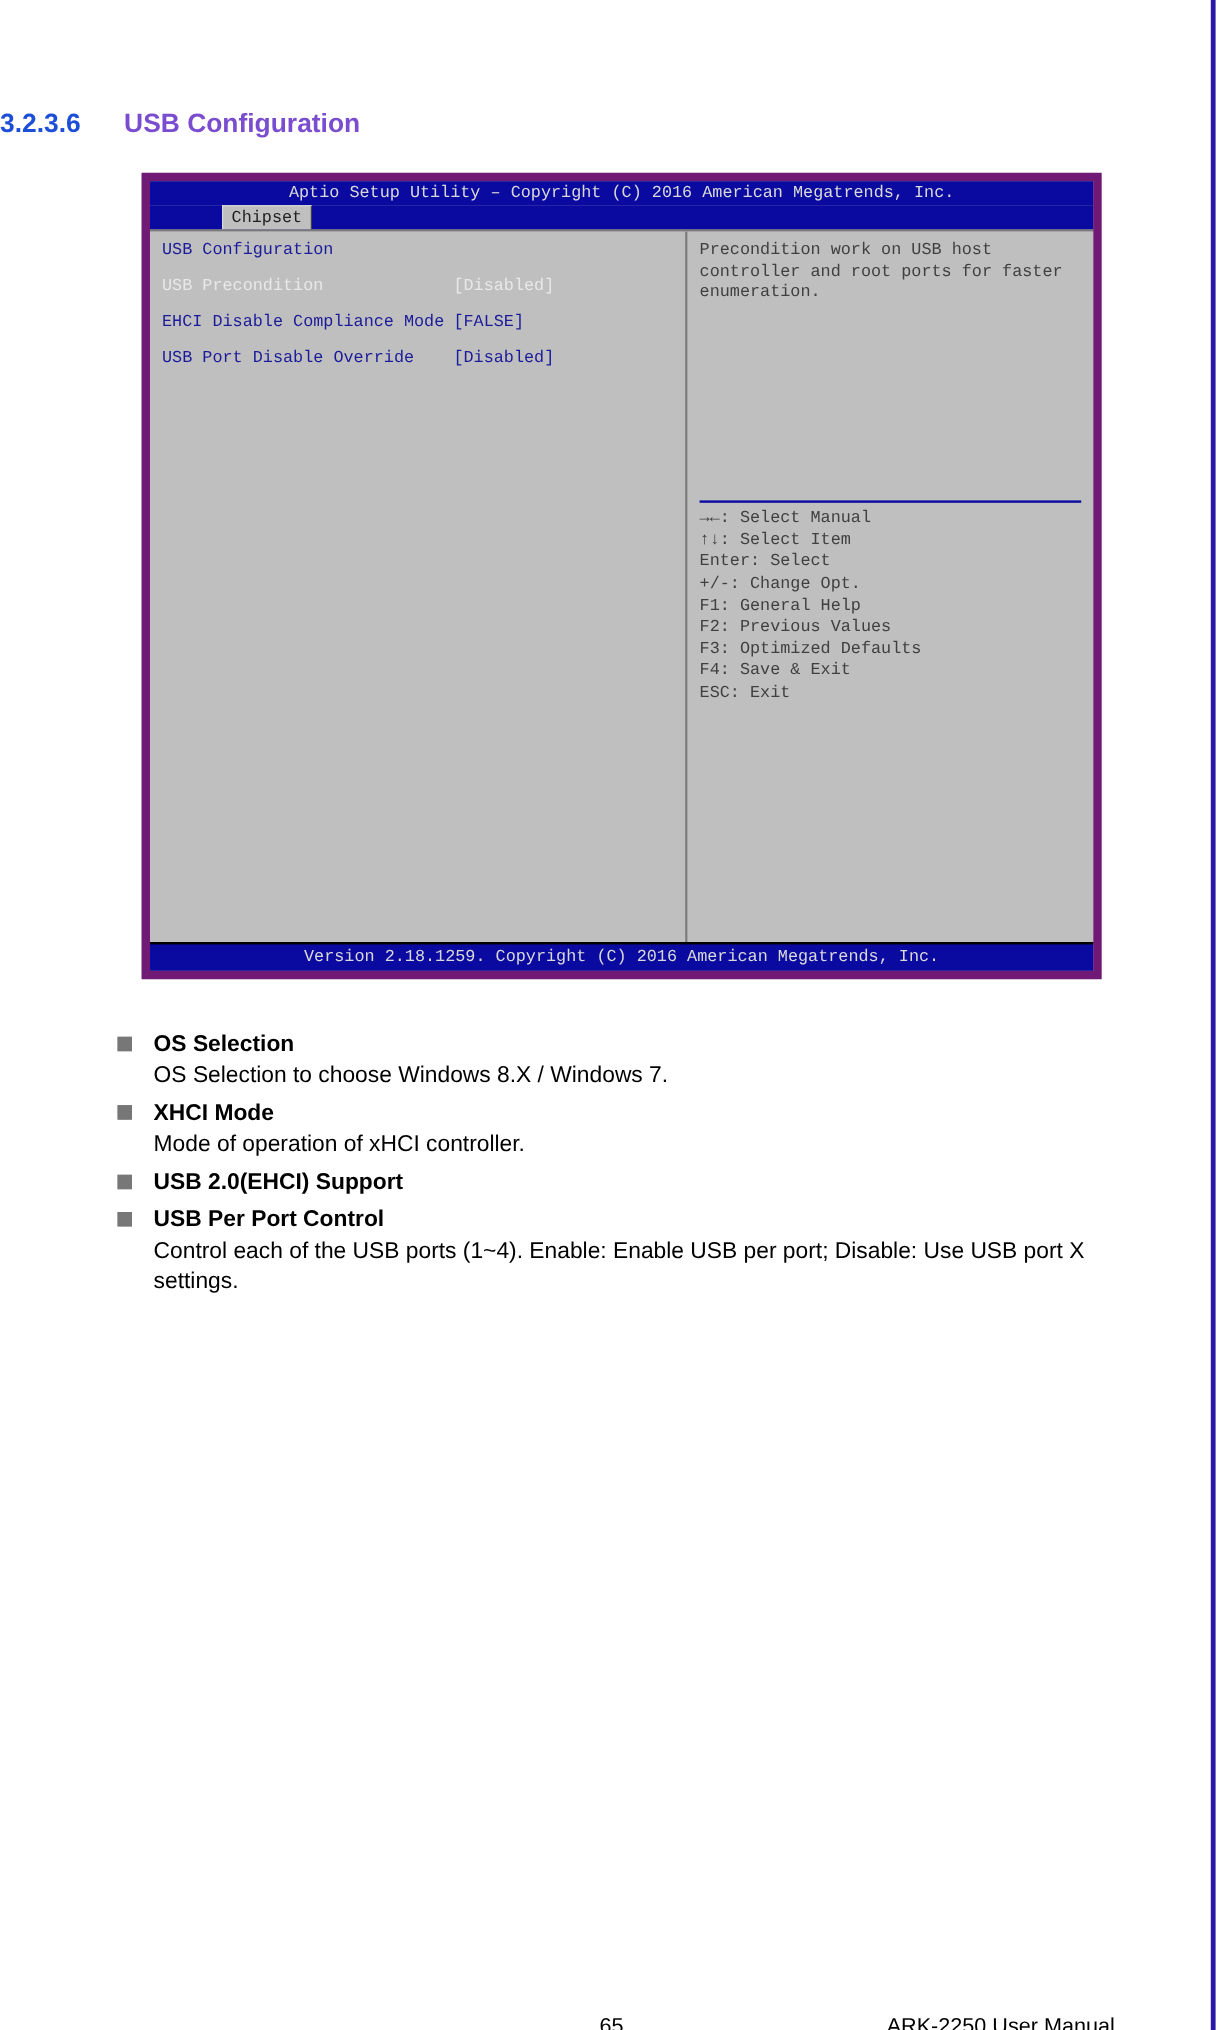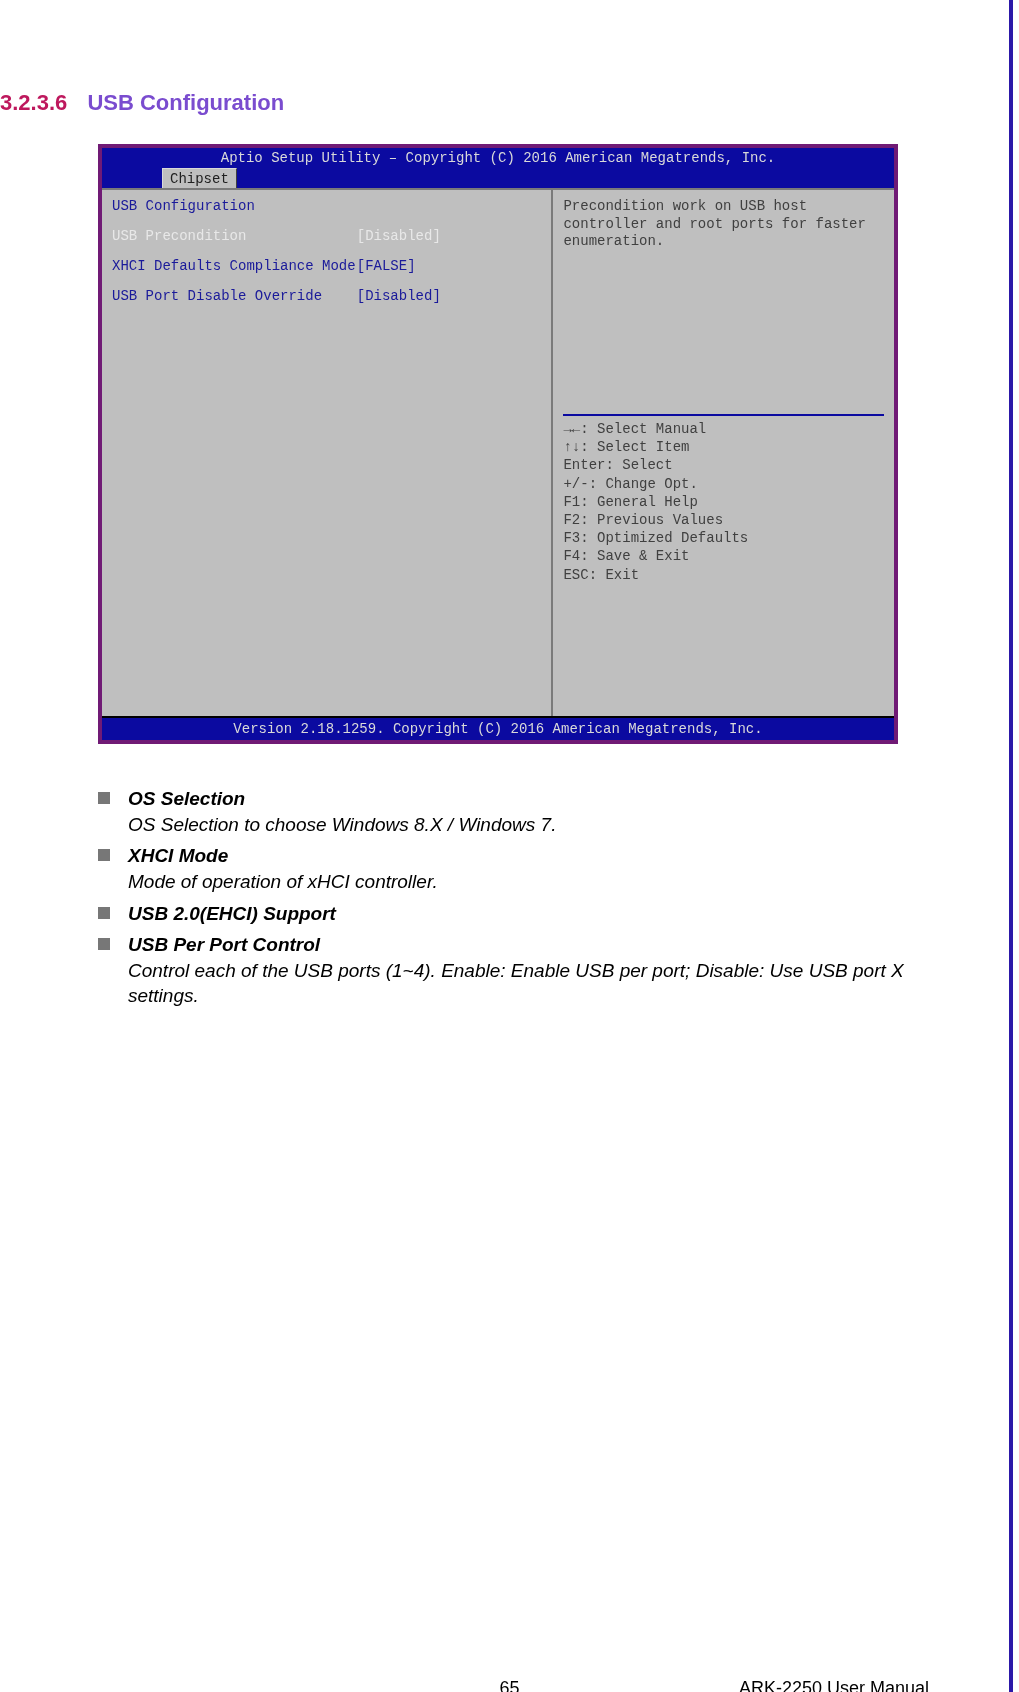--- a/index.html
+++ b/index.html
@@ -1,29 +1,30 @@
 <!DOCTYPE html>
 <html><head>
 <meta charset="utf-8">
 <style>
   * { box-sizing: border-box; margin: 0; padding: 0; }
   html, body { width: 1019px; height: 1692px; background: #fff; font-family: Arial, Helvetica, sans-serif; color: #000; }
   .page { position: relative; width: 1019px; height: 1692px; padding: 90px 90px 0 0; }
   .side-rule { position: absolute; top: 0; right: 6px; width: 4px; height: 100%; background: #2c18a8; }
   .heading { margin: 0 0 28px 0; font-size: 22px; font-weight: 700; }
-  .heading .num { color: #be185d; margin-right: 14px; }
+  .heading .num { color: #1d4ed8; margin-right: 30px; }
   .heading .title { color: #7a4ccf; }
 
   .bios-wrap { margin-left: 98px; width: 800px; }
   .bios {
-    width: 800px; height: 600px;
+    width: 800px; height: 672px;
     font-family: "Courier New", monospace; font-size: 14px;
-    border: 4px solid #701a75;
+    border: 7px solid #701a75;
     display: flex; flex-direction: column;
     background: #bfbfbf;
+    margin-left: 20px;
   }
   .bios-title {
     background: #0b0aa0; color: #d9d9d9; text-align: center; padding: 2px 0; font-size: 14px;
   }
   .bios-tabs {
     background: #0b0aa0; height: 20px; position: relative;
   }
   .bios-tab {
     position: absolute; left: 60px; top: 0; height: 20px; padding: 2px 7px;
     background: #bfbfbf; color: #202020;
@@ -47,21 +48,21 @@
   }
   .help-text { flex: 0 0 auto; line-height: 1.25; min-height: 210px; }
   .hr { border-top: 2px solid #0b0aa0; margin: 6px 0 4px; }
   .keys .k { display: block; line-height: 1.3; }
   .keys .arrows { font-family: "Courier New", monospace; }
   .bios-footer {
     background: #0b0aa0; color: #d9d9d9; text-align: center; padding: 3px 11px;
     border-top: 2px solid #000;
   }
 
-  .bullets { margin: 42px 0 0 98px; width: 820px; font-size: 19px; line-height: 1.35; font-style: italic; }
+  .bullets { margin: 42px 0 0 98px; width: 820px; font-size: 19px; line-height: 1.35; }
   .bi { display: flex; margin-bottom: 6px; }
   .sq { width: 12px; height: 12px; border: 2px solid #777; background: #777; margin: 6px 18px 0 0; flex: 0 0 auto; }
   .bi-body { flex: 1; }
   .bi-body .t { font-weight: 700; }
   .bi-body .d { font-weight: 400; }
 
   .footer { position: absolute; bottom: 14px; left: 0; width: 1019px; font-size: 18px; }
   .footer .pagenum { position: absolute; left: 50%; transform: translateX(-50%); }
   .footer .doc { position: absolute; right: 90px; }
 </style>
@@ -84,21 +85,21 @@
       </div>
       <div class="bios-body">
         <div class="left-pane">
           <div class="section-title">USB Configuration</div>
 
           <div class="opt-row selected">
             <span class="opt-label">USB Precondition</span>
             <span class="opt-value">[Disabled]</span>
           </div>
           <div class="opt-row">
-            <span class="opt-label">XHCI Defaults Compliance Mode</span>
+            <span class="opt-label">EHCI Disable Compliance Mode</span>
             <span class="opt-value">[FALSE]</span>
           </div>
           <div class="opt-row">
             <span class="opt-label">USB Port Disable Override</span>
             <span class="opt-value">[Disabled]</span>
           </div>
         </div>
 
         <div class="right-pane">
           <div class="help-text">Precondition work on USB host controller and root ports for faster enumeration.</div>

